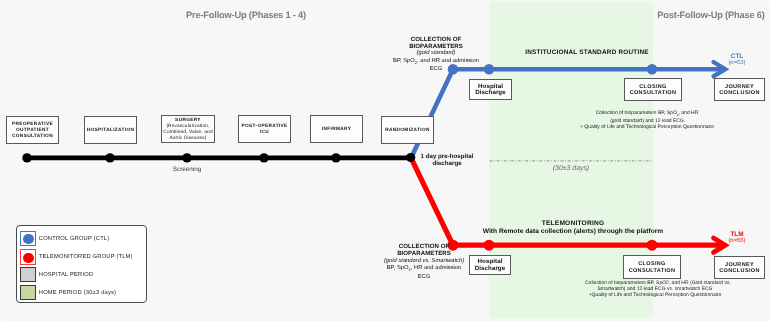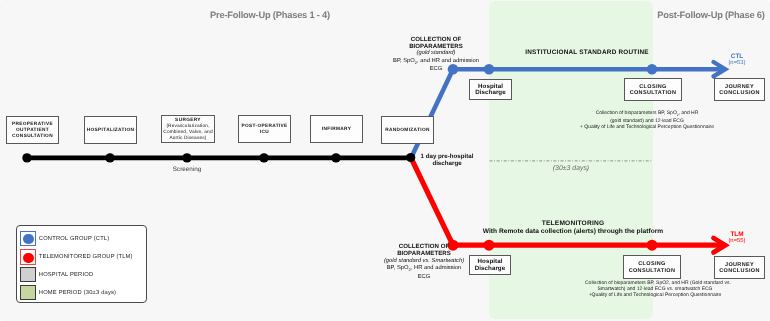--- a/index.html
+++ b/index.html
@@ -34,21 +34,21 @@
   .lgtxt{position:absolute;left:21.8px;top:4.9px;font-size:5.75px;color:#1a1a1a;
          white-space:nowrap;letter-spacing:0.2px;}
 </style>
 </head>
 <body>
 
 <div id="stage">
 
   <div class="greenband"></div>
 
-  <div class="hdr abs" style="left:170px;top:9.5px;width:200px;">Pre-Follow-Up (Phases 1 - 4)</div>
+  <div class="hdr abs" style="left:146px;top:9.5px;width:200px;">Pre-Follow-Up (Phases 1 - 4)</div>
   <div class="hdr abs" style="left:655px;top:9.5px;width:112px;">Post-Follow-Up (Phase 6)</div>
 
   <svg class="layer" viewBox="0 0 770 321">
 
     <line x1="489.5" y1="160.9" x2="652.5" y2="160.9" stroke="#8f8f8f" stroke-width="1" stroke-dasharray="3 1.6 0.9 1.6"></line>
 
     <line x1="27" y1="157.9" x2="411" y2="157.9" stroke="#000" stroke-width="4.9"></line>
     <circle cx="27" cy="157.9" r="4.7" fill="#000"></circle>
     <circle cx="110" cy="157.9" r="4.7" fill="#000"></circle>
     <circle cx="187" cy="157.9" r="4.7" fill="#000"></circle>

